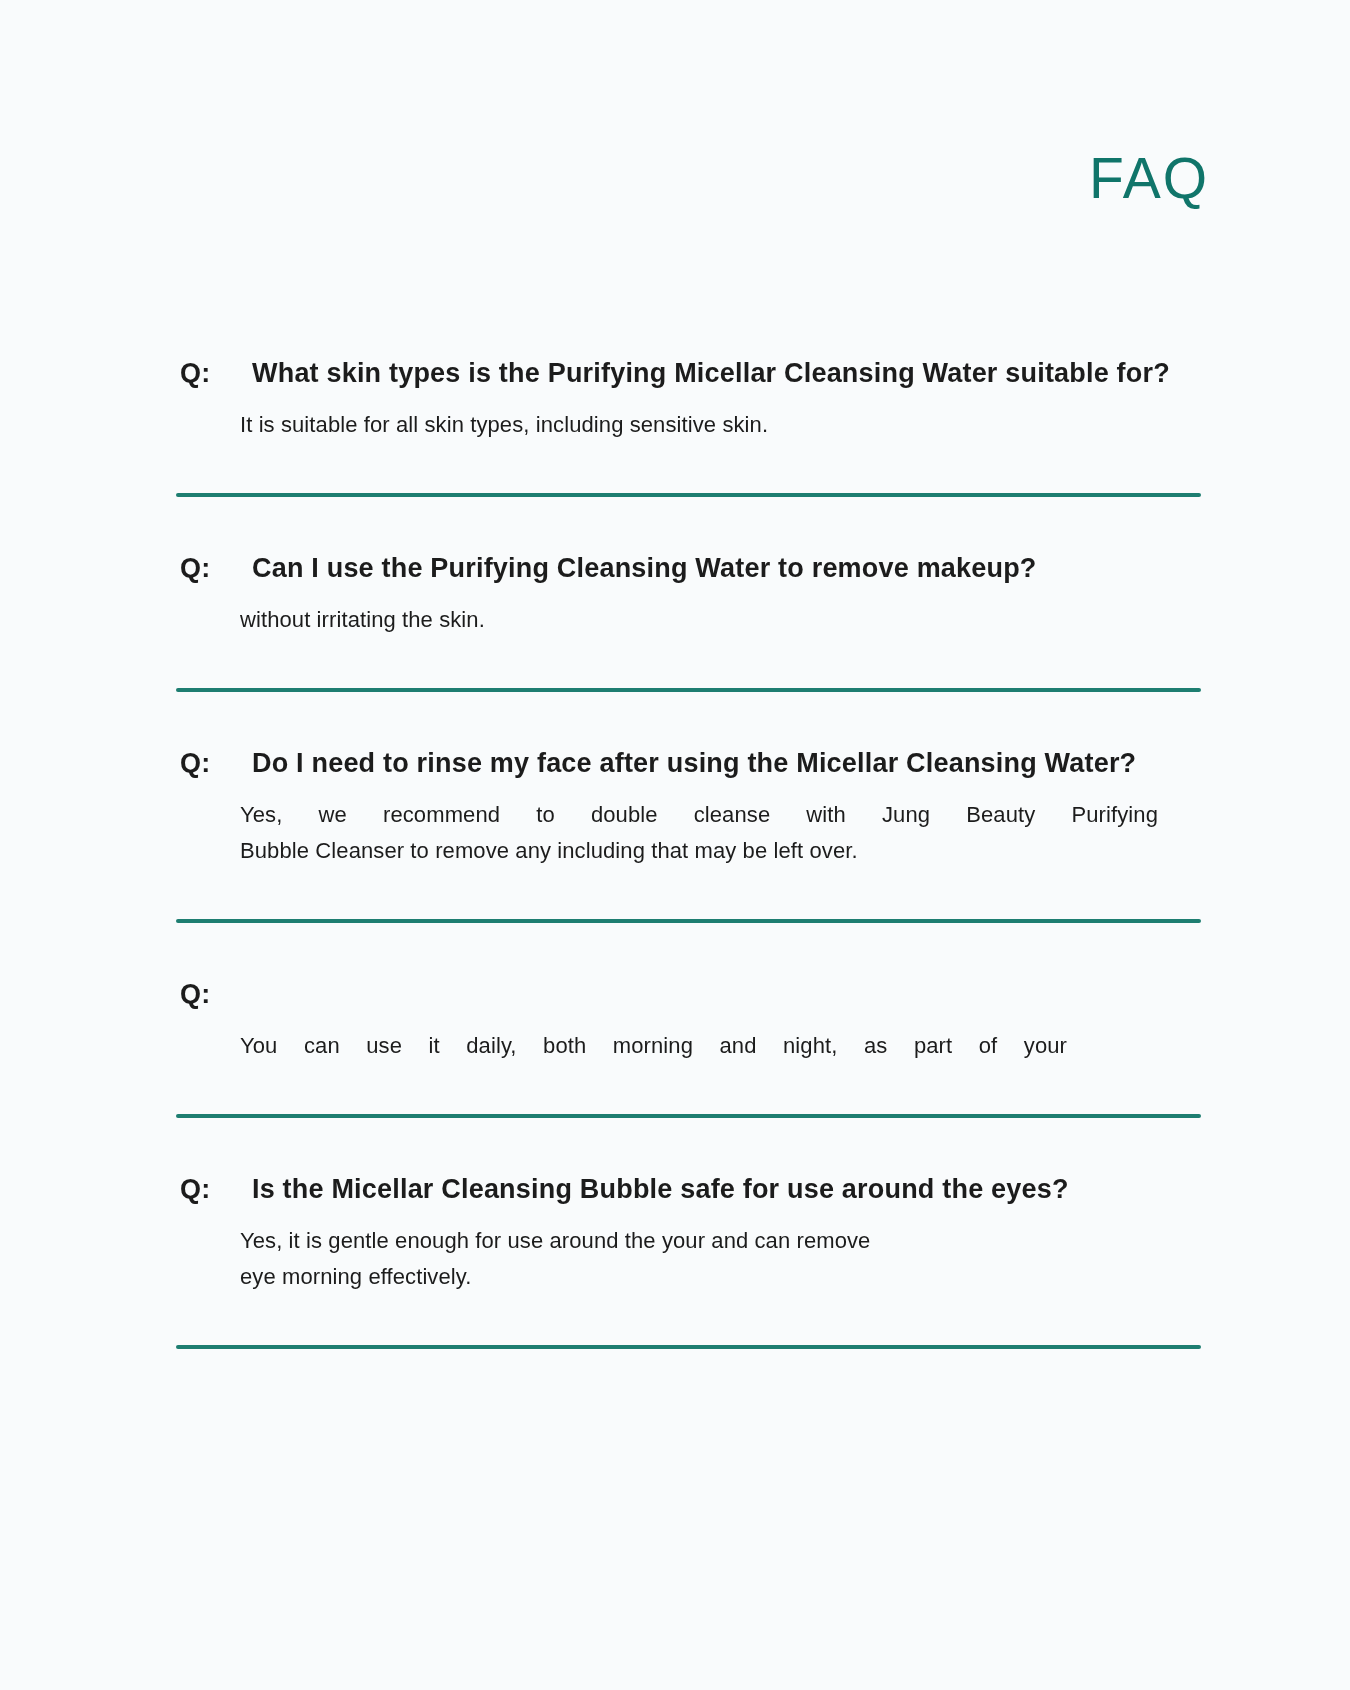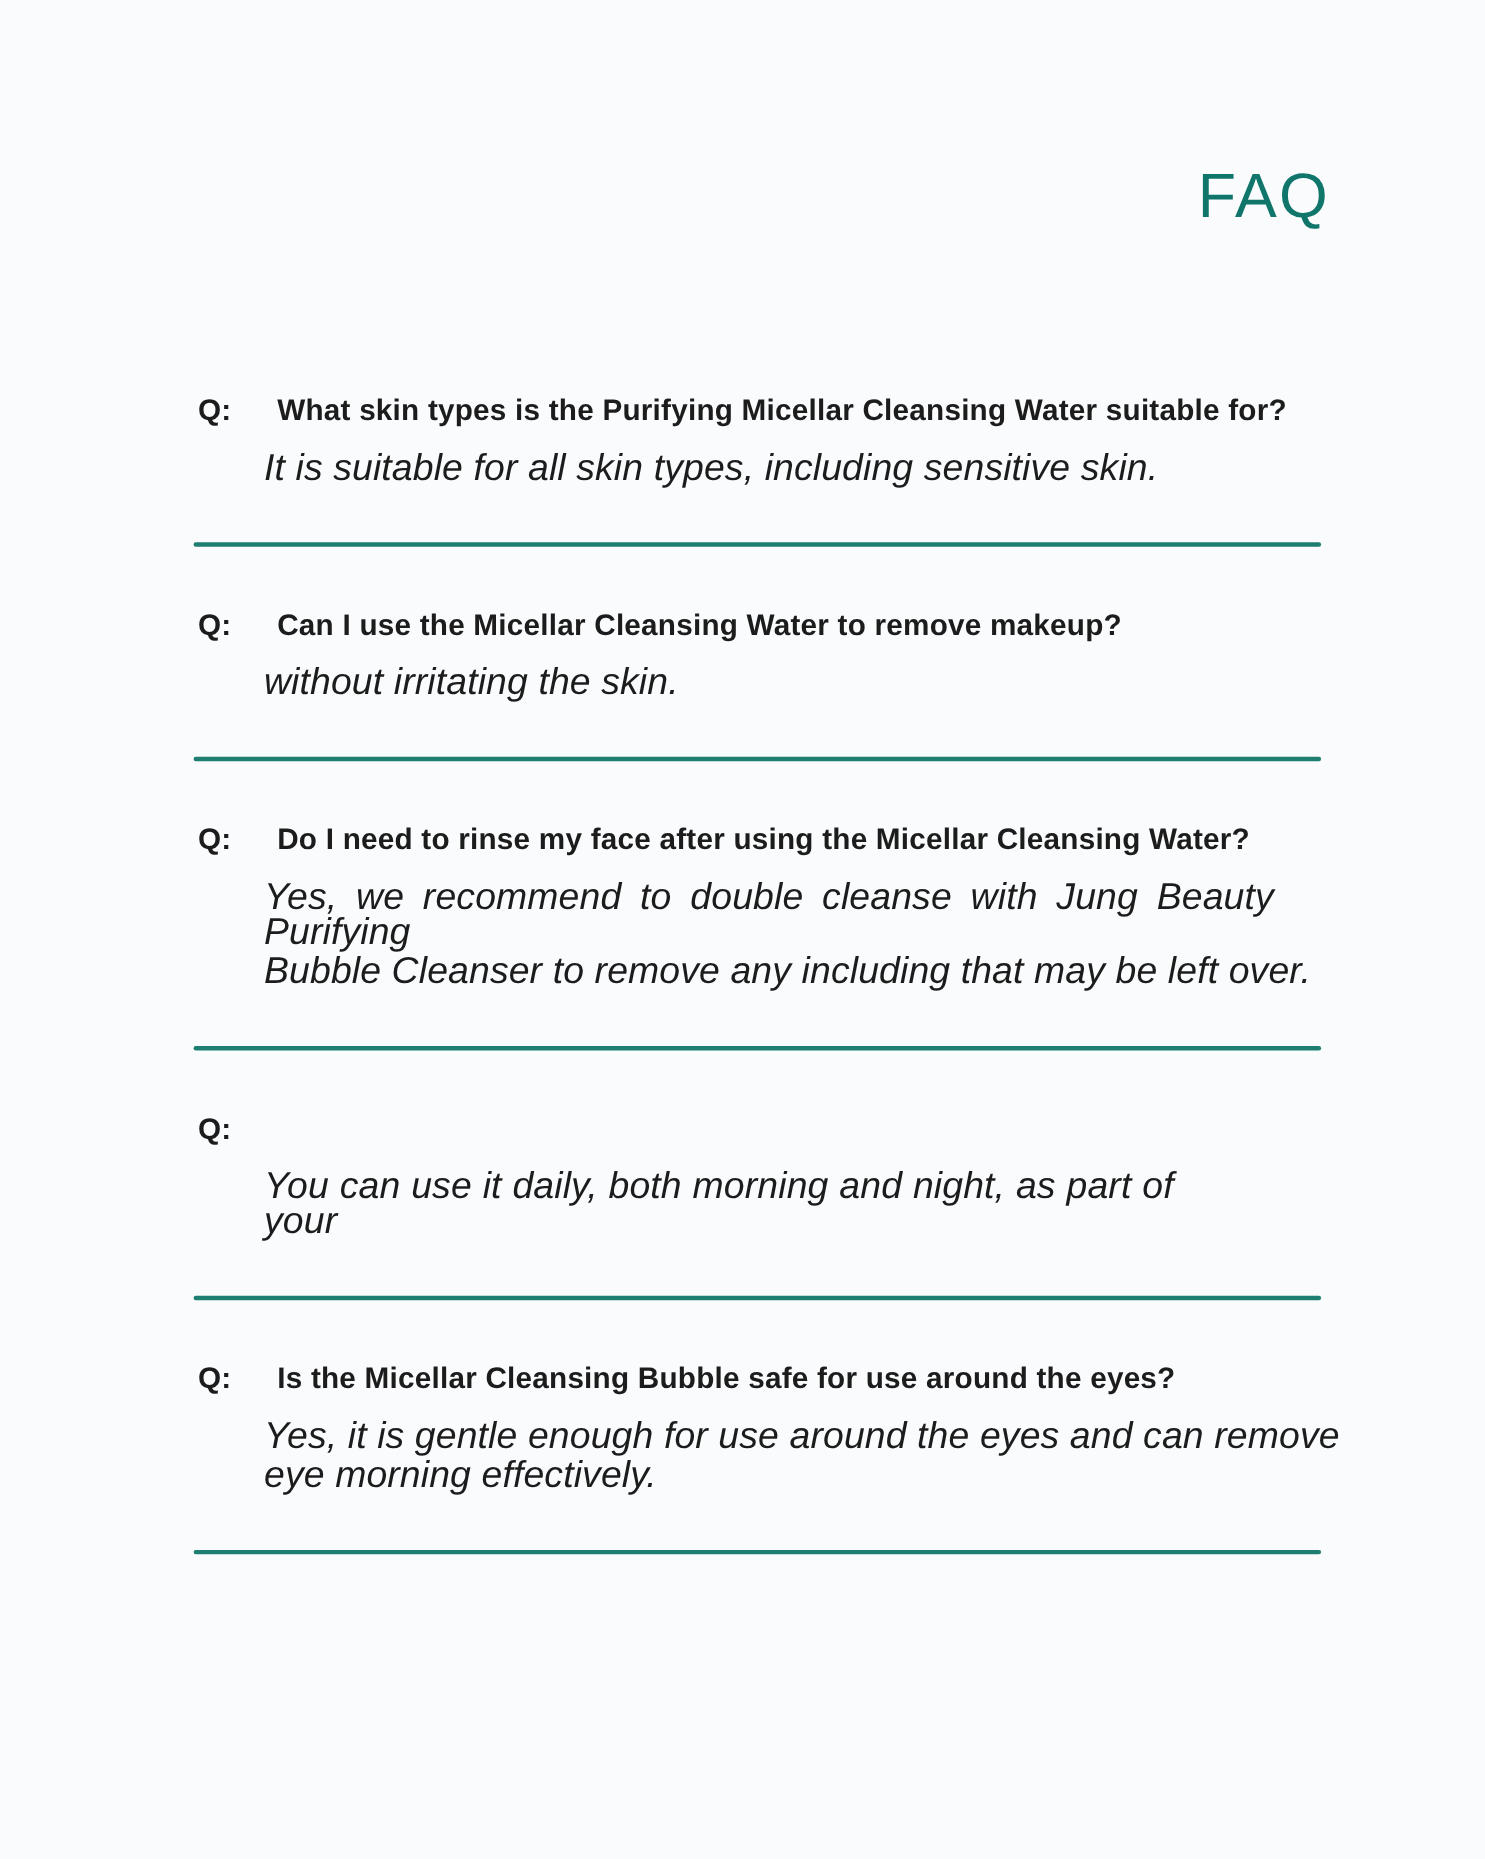--- a/index.html
+++ b/index.html
@@ -43,26 +43,25 @@
     font-weight: 700;
     letter-spacing: 0.2px;
     margin-bottom: 15px;
   }
   .q-label {
     width: 64px;
     flex-shrink: 0;
   }
   .answer {
     margin-left: 64px;
-    font-size: 34px;
+    font-size: 22px;
     line-height: 32px;
     font-weight: 400;
     letter-spacing: 0.1px;
     margin-bottom: 52px;
-    font-style: italic;
   }
   .a-line { white-space: nowrap; }
   .a-line.stretch {
     white-space: normal;
     text-align: justify;
     text-align-last: justify;
   }
   .divider {
     height: 4px;
     background: var(--divider);
@@ -87,21 +86,21 @@
         </div>
         <div class="answer">
           <div class="a-line">It is suitable for all skin types, including sensitive skin.</div>
         </div>
         <div class="divider"></div>
       </section>
 
       <section class="qa-item">
         <div class="q-row">
           <span class="q-label">Q:</span>
-          <span class="q-text">Can I use the Micellar Cleansing Water to remove makeup?</span>
+          <span class="q-text">Can I use the Purifying Cleansing Water to remove makeup?</span>
         </div>
         <div class="answer">
           <div class="a-line">without irritating the skin.</div>
         </div>
         <div class="divider"></div>
       </section>
 
       <section class="qa-item">
         <div class="q-row">
           <span class="q-label">Q:</span>
@@ -123,21 +122,21 @@
         </div>
         <div class="divider"></div>
       </section>
 
       <section class="qa-item">
         <div class="q-row">
           <span class="q-label">Q:</span>
           <span class="q-text">Is the Micellar Cleansing Bubble safe for use around the eyes?</span>
         </div>
         <div class="answer">
-          <div class="a-line">Yes, it is gentle enough for use around the eyes and can remove</div>
+          <div class="a-line">Yes, it is gentle enough for use around the your and can remove</div>
           <div class="a-line">eye morning effectively.</div>
         </div>
         <div class="divider"></div>
       </section>
 
     </div>
   </div>
 </div>
 
 </body></html>

